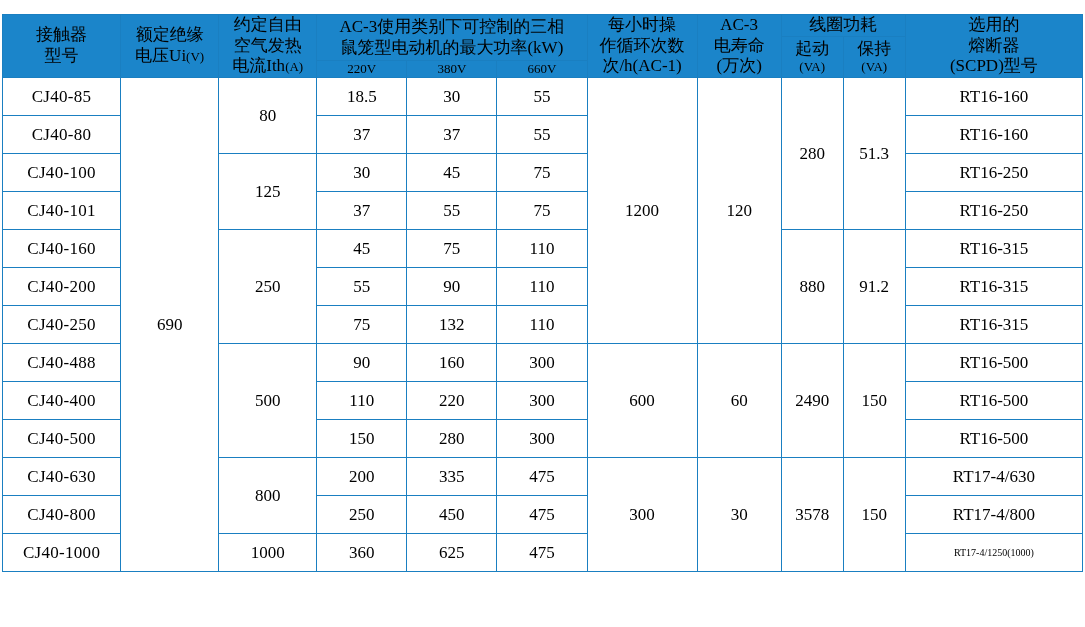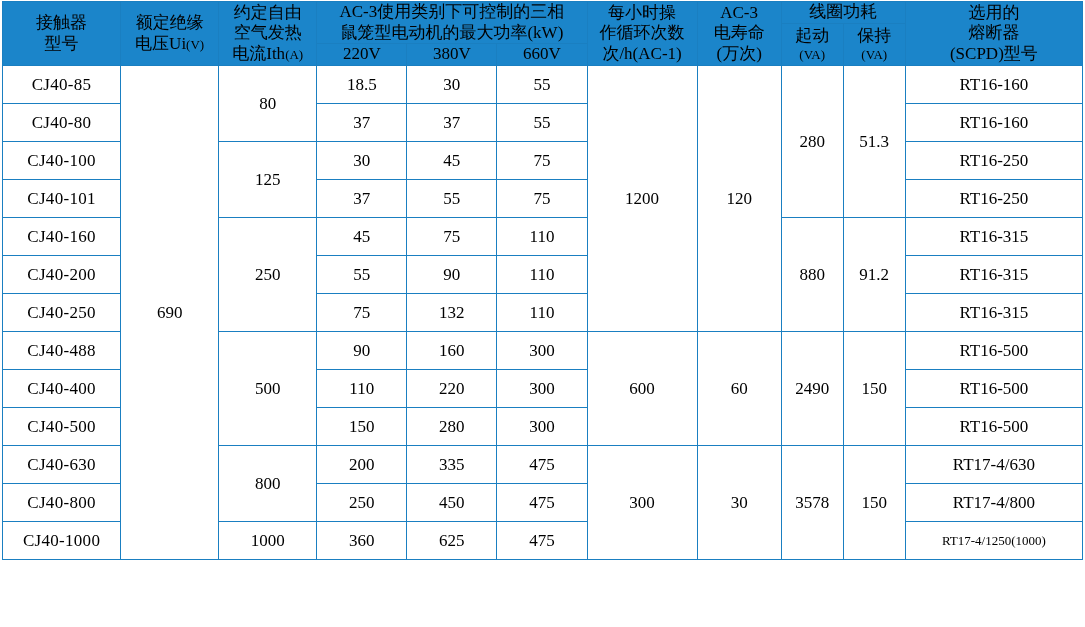--- a/index.html
+++ b/index.html
@@ -10,21 +10,21 @@
   body {
     font-family: "Liberation Serif", "DejaVu Serif", serif;
     width: 1085px;
     height: 627px;
     overflow: hidden;
   }
   #spec-table {
     border-collapse: collapse;
     table-layout: fixed;
     width: 1081px;
-    margin: 1px 2px;
+    margin: 14px 2px;
     border: 1px solid #1a7fc1;
   }
   #spec-table td, #spec-table th {
     border: 1px solid #1a7fc1;
     text-align: center;
     vertical-align: middle;
     font-weight: normal;
     color: #000000;
     padding: 0;
   }
@@ -32,35 +32,35 @@
     background: #1b85ca;
     color: #ffffff;
     font-size: 17px;
     line-height: 1.22;
     border-color: #ffffff;
   }
   thead th.outer-l { border-left-color: #1a7fc1; }
   thead th.outer-r { border-right-color: #1a7fc1; }
   thead tr:first-child th { border-top-color: #1a7fc1; }
   thead th.sub {
-    font-size: 17px;
+    font-size: 13px;
   }
   thead th .u {
     font-size: 13px;
   }
   tbody td {
     font-size: 17px;
     height: 37px;
     background: #ffffff;
   }
   tbody td.model {
     letter-spacing: 0.3px;
   }
   tbody td.scpd-wide {
-    font-size: 13px;
+    font-size: 10px;
   }
   .hdr-line { display: block; }
   .nowrap { white-space: nowrap; }
 </style>
 </head>
 <body>
 
 <table id="spec-table">
   <colgroup>
     <col style="width:118px">

